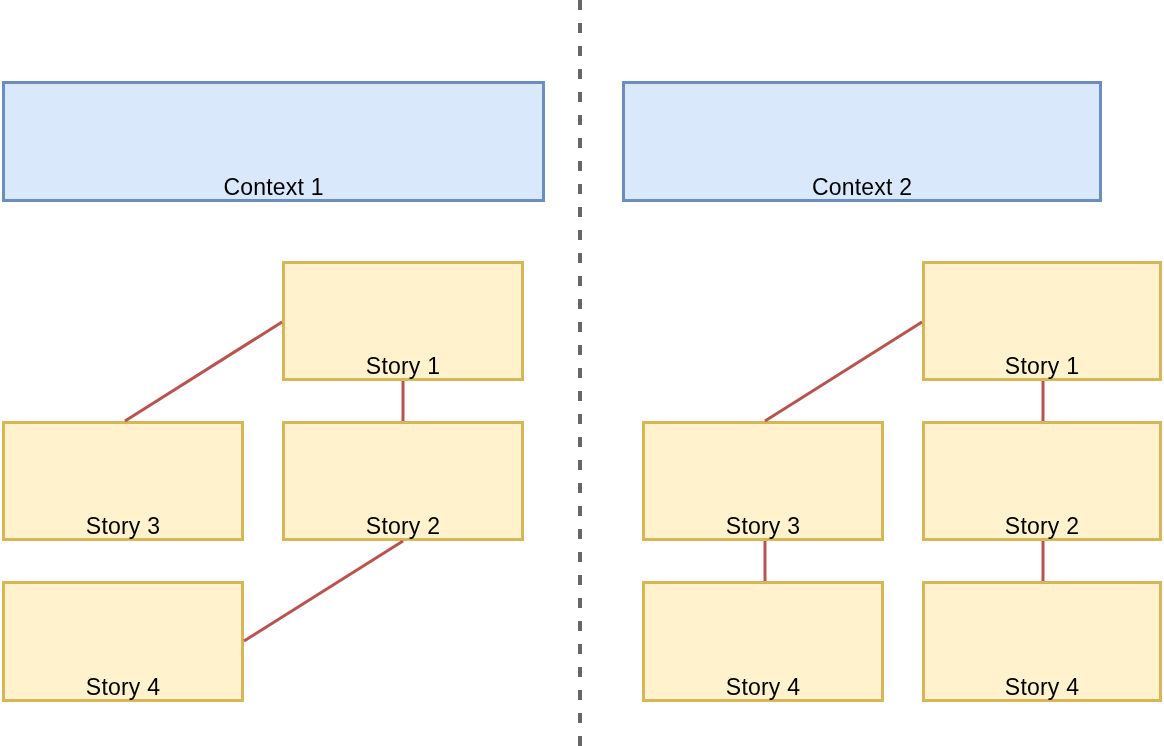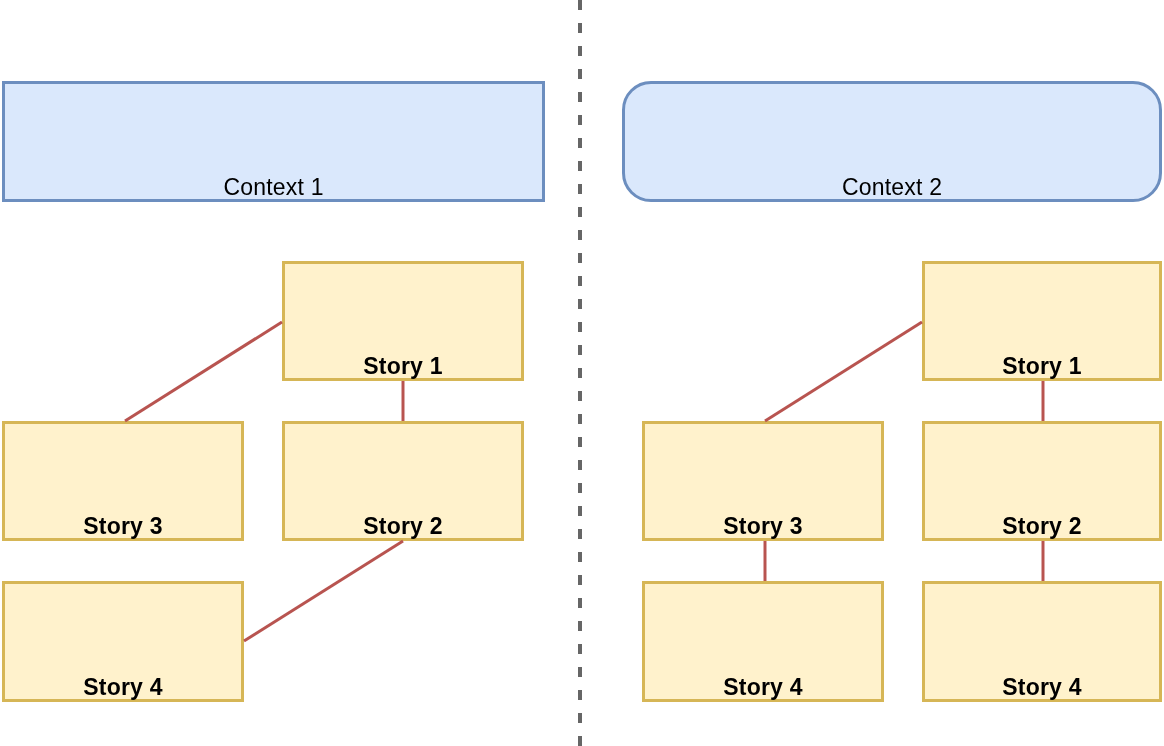--- a/index.html
+++ b/index.html
@@ -29,21 +29,20 @@
     text-align: center;
     letter-spacing: 0.2px;
   }
   .node-context {
     background: #dae8fc;
     border: 3px solid #6c8ebf;
   }
   .node-story {
     background: #fff2cc;
     border: 3px solid #d6b656;
-    font-weight: bold;
   }
   .divider-svg, .edges-svg {
     position: absolute;
     left: 0;
     top: 0;
     width: 1164px;
     height: 746px;
     pointer-events: none;
   }
   .edges-svg line {
@@ -78,21 +77,21 @@
     <div class="node node-story" style="left: 282px; top: 421px; width: 242px; height: 120px;">
       <span>Story 2</span>
     </div>
 
     <div class="node node-story" style="left: 2px; top: 581px; width: 242px; height: 121px;">
       <span>Story 4</span>
     </div>
   </div>
 
   <div>
-    <div class="node node-context" style="left: 622px; top: 81px; width: 540px; height: 121px; border-radius: 29px;">
+    <div class="node node-context" style="left: 622px; top: 81px; width: 480px; height: 121px;">
       <span>Context 2</span>
     </div>
 
     <div class="node node-story" style="left: 922px; top: 261px; width: 240px; height: 120px;">
       <span>Story 1</span>
     </div>
 
     <div class="node node-story" style="left: 642px; top: 421px; width: 242px; height: 120px;">
       <span>Story 3</span>
     </div>

